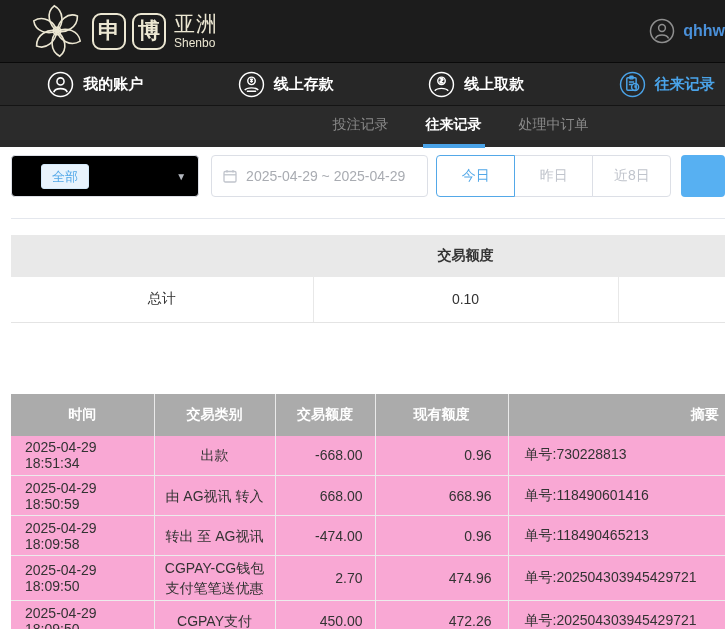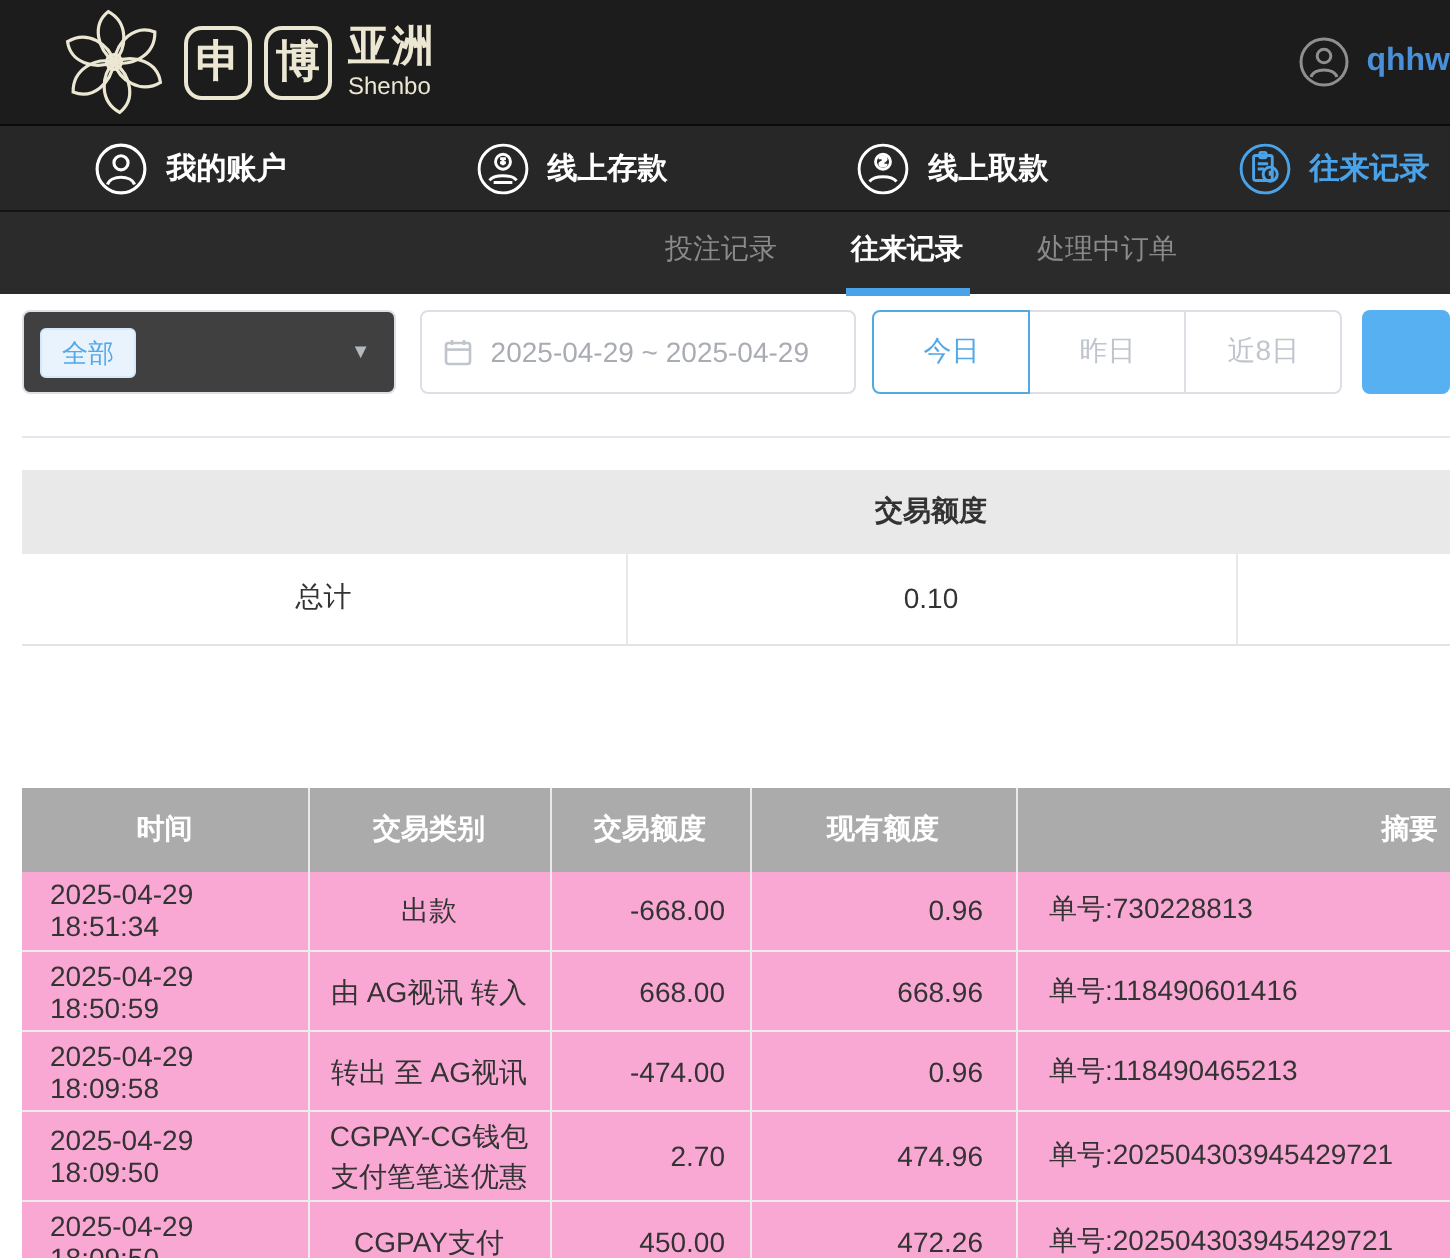--- a/index.html
+++ b/index.html
@@ -6,42 +6,42 @@
   body { margin: 0; font-family: "Liberation Sans", sans-serif; }
   .page { width: 725px; height: 629px; overflow: hidden; background: #fff; position: relative; }
 
   
   .topbar { height: 62px; background: #1c1c1c; display: flex; align-items: center; position: relative; }
   .logo { display: flex; align-items: center; margin-left: 28px; cursor: pointer; }
   .logo-box { width: 34px; height: 37px; border: 2px solid #ece7d2; border-radius: 9px; color: #ece7d2;
               font-size: 22px; font-weight: bold; display: flex; align-items: center; justify-content: center;
               margin-left: 6px; }
   .logo-right { margin-left: 8px; color: #ece7d2; line-height: 1.1; }
-  .logo-region { font-size: 21px; letter-spacing: 1px; font-weight: bold; }
+  .logo-region { font-size: 21px; letter-spacing: 1px; font-weight: normal; }
   .logo-sub { font-size: 12px; margin-top: 2px; }
   .user { position: absolute; right: 0; top: 0; height: 62px; display: flex; align-items: center; gap: 8px; }
   .user-name { color: #4a90d9; font-size: 16px; font-weight: bold; }
 
   
   .navbar { height: 43px; background: #272727; border-top: 1px solid #0a0a0a; display: flex; width: 762px; }
   .nav-item { flex: 1; display: flex; align-items: center; justify-content: center; gap: 9px;
               color: #fff; font-size: 15px; font-weight: bold; cursor: pointer; white-space: nowrap; }
   .nav-item.active { color: #4aa3e8; }
 
   
   .tabbar { height: 42px; background: #2b2b2b; border-top: 1px solid #141414; display: flex; justify-content: center; }
   .tabs { display: flex; gap: 34px; position: relative; left: 98px; }
   .tab { font-size: 14px; color: #8a8a8a; display: flex; align-items: center; height: 42px;
          border-bottom: 4px solid transparent; cursor: pointer; white-space: nowrap; }
   .tab.active { color: #fff; font-weight: bold; border-bottom-color: #4aa3e8; padding: 0 3px; }
 
   
   .filters { display: flex; align-items: center; margin: 8px 0 0 11px; height: 42px; }
   .select { width: 200px; height: 42px; border: 1px solid #dcdfe6; border-radius: 4px; display: flex;
-            align-items: center; position: relative; background: #404040; cursor: pointer; }
+            align-items: center; position: relative; background: #000000; cursor: pointer; padding-left: 21px; }
   .tag { margin-left: 8px; height: 25px; line-height: 23px; padding: 0 10px; background: #e8f3fd;
          border: 1px solid #d3e9fa; border-radius: 3px; color: #53a8e8; font-size: 13px; }
   .caret { position: absolute; right: 12px; color: #b4b8bf; font-size: 10px; }
   .datebox { width: 232px; height: 42px; border: 1px solid #dcdfe6; border-radius: 4px; display: flex;
              align-items: center; margin-left: 12px; color: #a9acb2; font-size: 14px; gap: 8px;
              padding-left: 10px; cursor: pointer; white-space: nowrap; }
   .btn-group { display: flex; margin-left: 8px; }
   .qbtn { width: 79px; height: 42px; background: #fff; border: 1px solid #dcdfe6; font-size: 14px;
           color: #c0c4cc; display: flex; align-items: center; justify-content: center; cursor: pointer;
           margin-left: -1px; }

